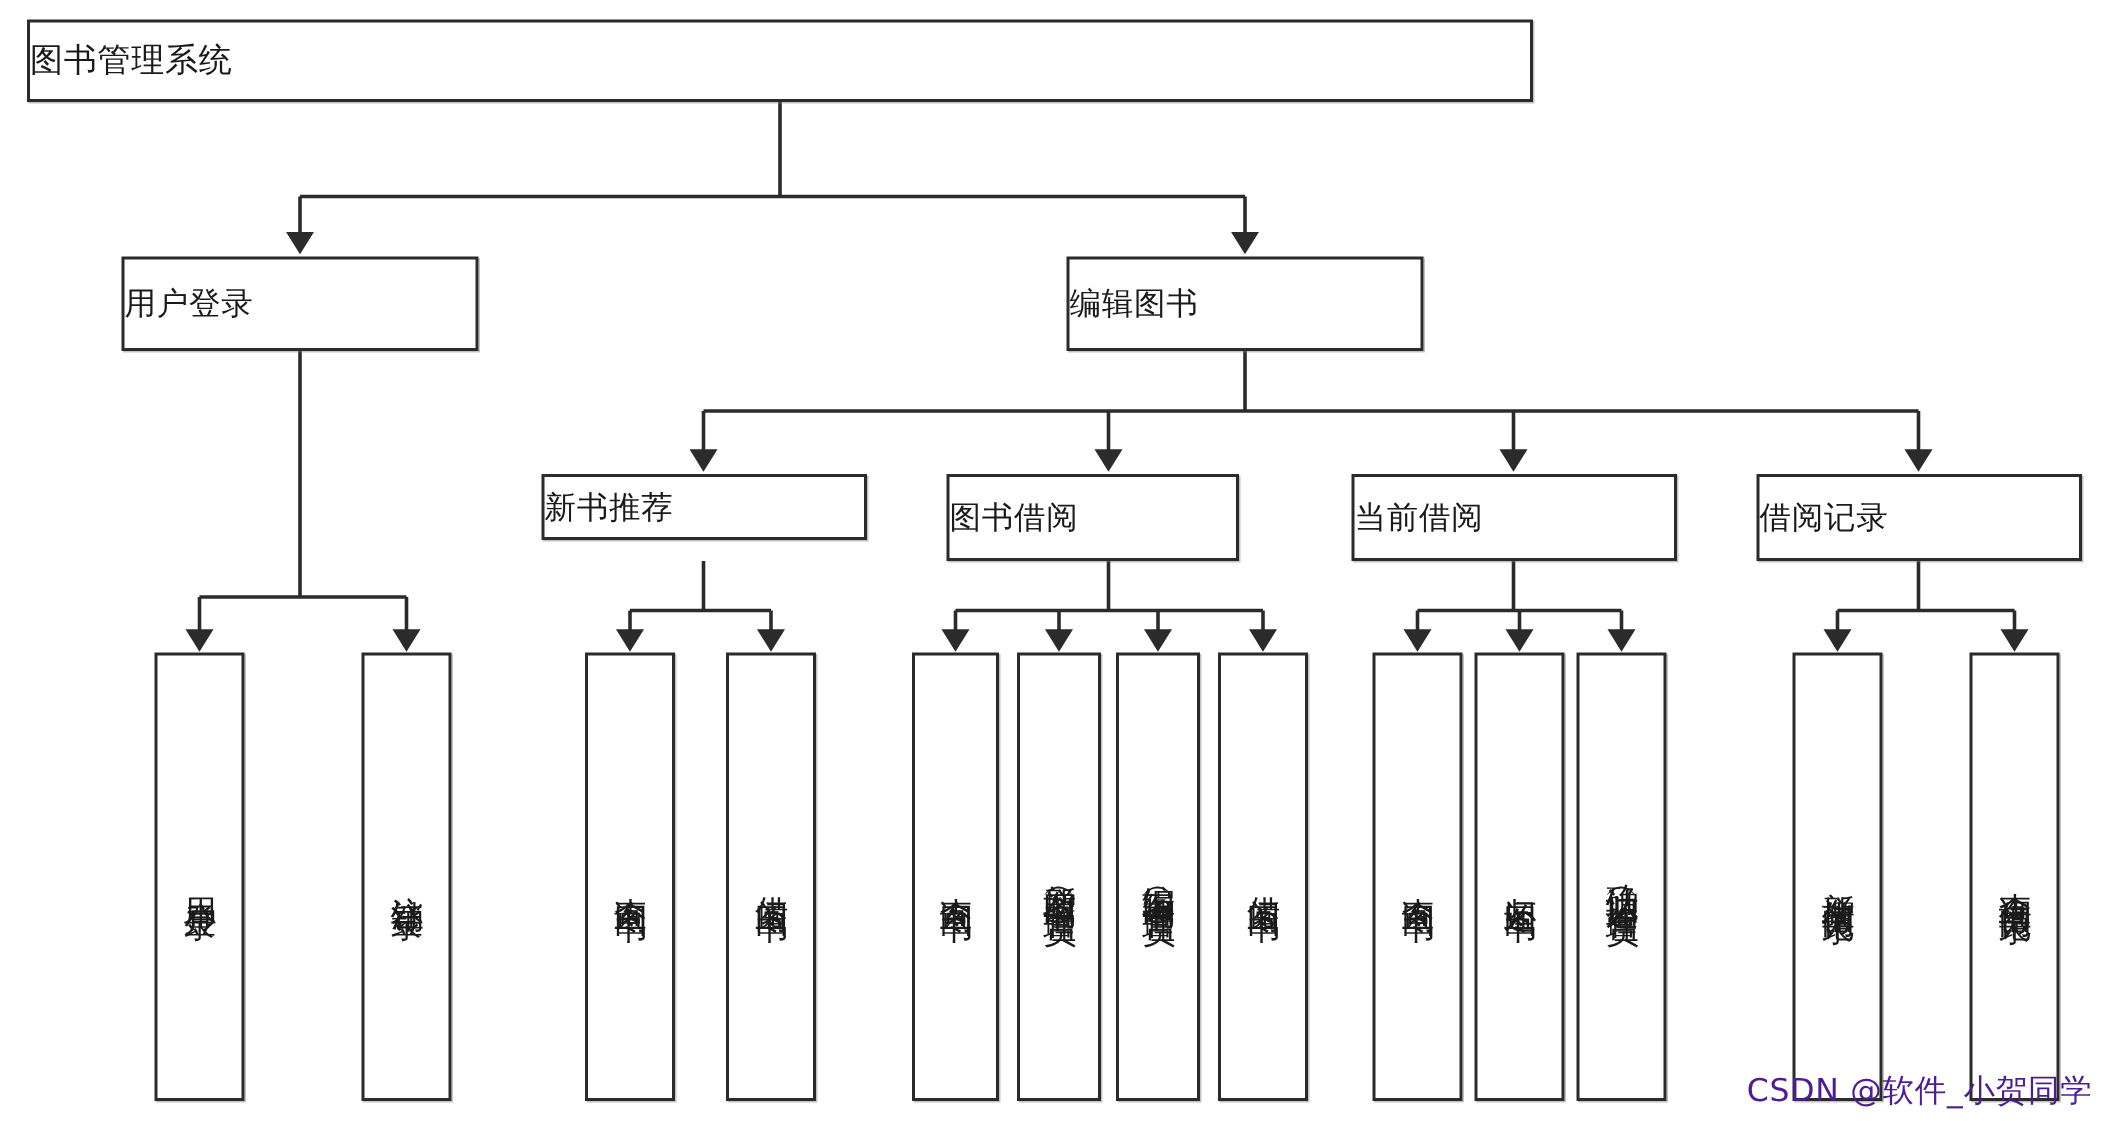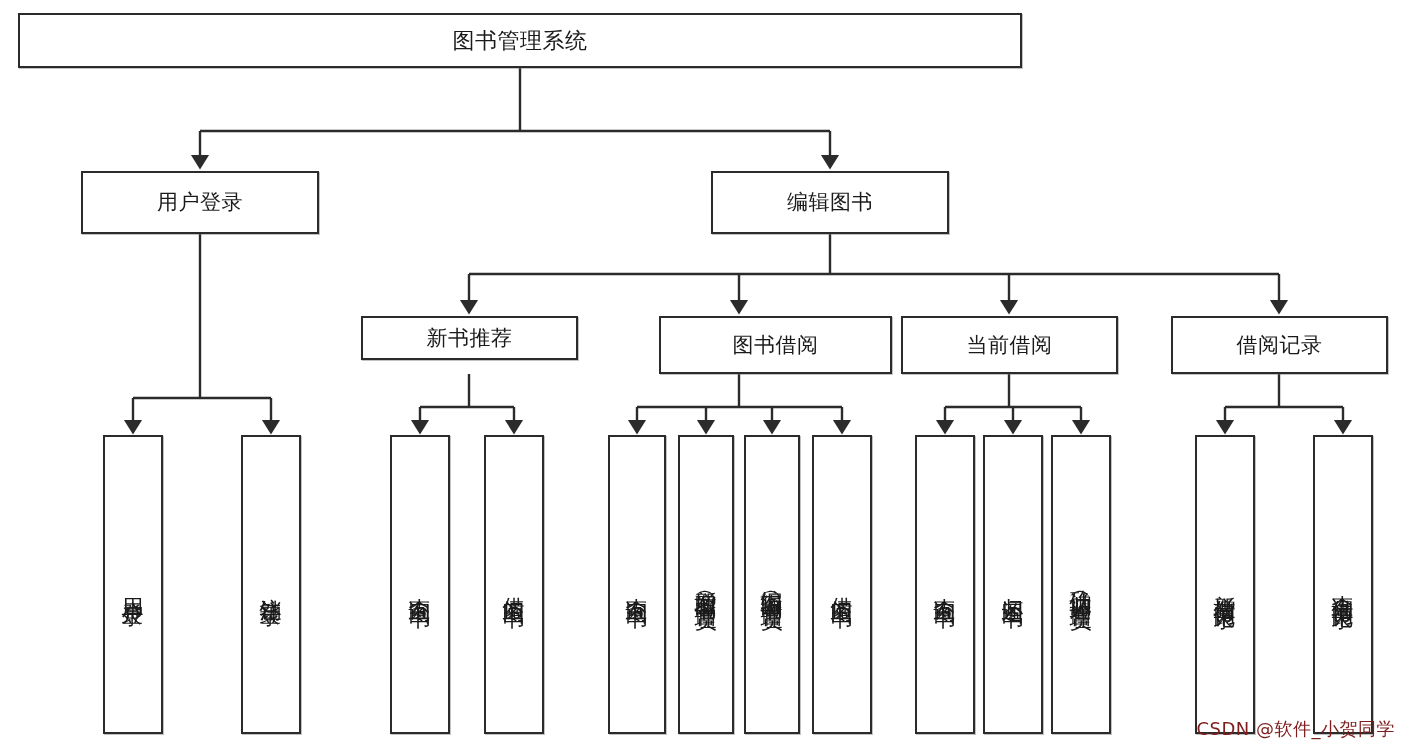--- a/index.html
+++ b/index.html
@@ -26,21 +26,20 @@
     height: 747px;
     pointer-events: none;
   }
   .node {
     position: absolute;
     box-sizing: border-box;
     border: 2px solid #2b2b2b;
     background: #ffffff;
     display: flex;
     align-items: center;
-    justify-content: center;
     box-shadow: 1px 1px 0 rgba(120,120,120,0.45);
   }
   .node .label {
     color: #1a1a1a;
     line-height: 1.18;
     letter-spacing: 0.5px;
     white-space: pre;
     text-align: center;
   }
   
@@ -65,22 +64,22 @@
     white-space: nowrap;
     max-height: 286px;
   }
   .node.vert.tall .label {
     max-height: 292px;
   }
   #watermark {
     position: absolute;
     right: 10px;
     bottom: 6px;
-    font-size: 18px;
-    color: #7f1d1d;
+    font-size: 21px;
+    color: #4c1d95;
     letter-spacing: 0.5px;
     white-space: nowrap;
     user-select: none;
   }
 </style>
 </head>
 <body>
 
 <div id="diagram-root">
 
@@ -145,21 +144,21 @@
   <div class="node horiz" style="left:81px; top:171px; width:238px; height:63px;">
     <span class="label">用户登录</span>
   </div>
   <div class="node horiz" style="left:711px; top:171px; width:238px; height:63px;">
     <span class="label">编辑图书</span>
   </div>
 
   <div class="node horiz" style="left:361px; top:316px; width:217px; height:44px;">
     <span class="label">新书推荐</span>
   </div>
-  <div class="node horiz" style="left:631px; top:316px; width:233px; height:58px;margin-left:28px;">
+  <div class="node horiz" style="left:631px; top:316px; width:195px; height:58px;">
     <span class="label">图书借阅</span>
   </div>
   <div class="node horiz" style="left:1171px; top:316px; width:217px; height:58px;">
     <span class="label">借阅记录</span>
   </div>
   <div class="node horiz" style="left:901px; top:316px; width:217px; height:58px;">
     <span class="label">当前借阅</span>
   </div>
 
   <div class="node vert" style="left:103px; top:435px; width:60px; height:299px;">

